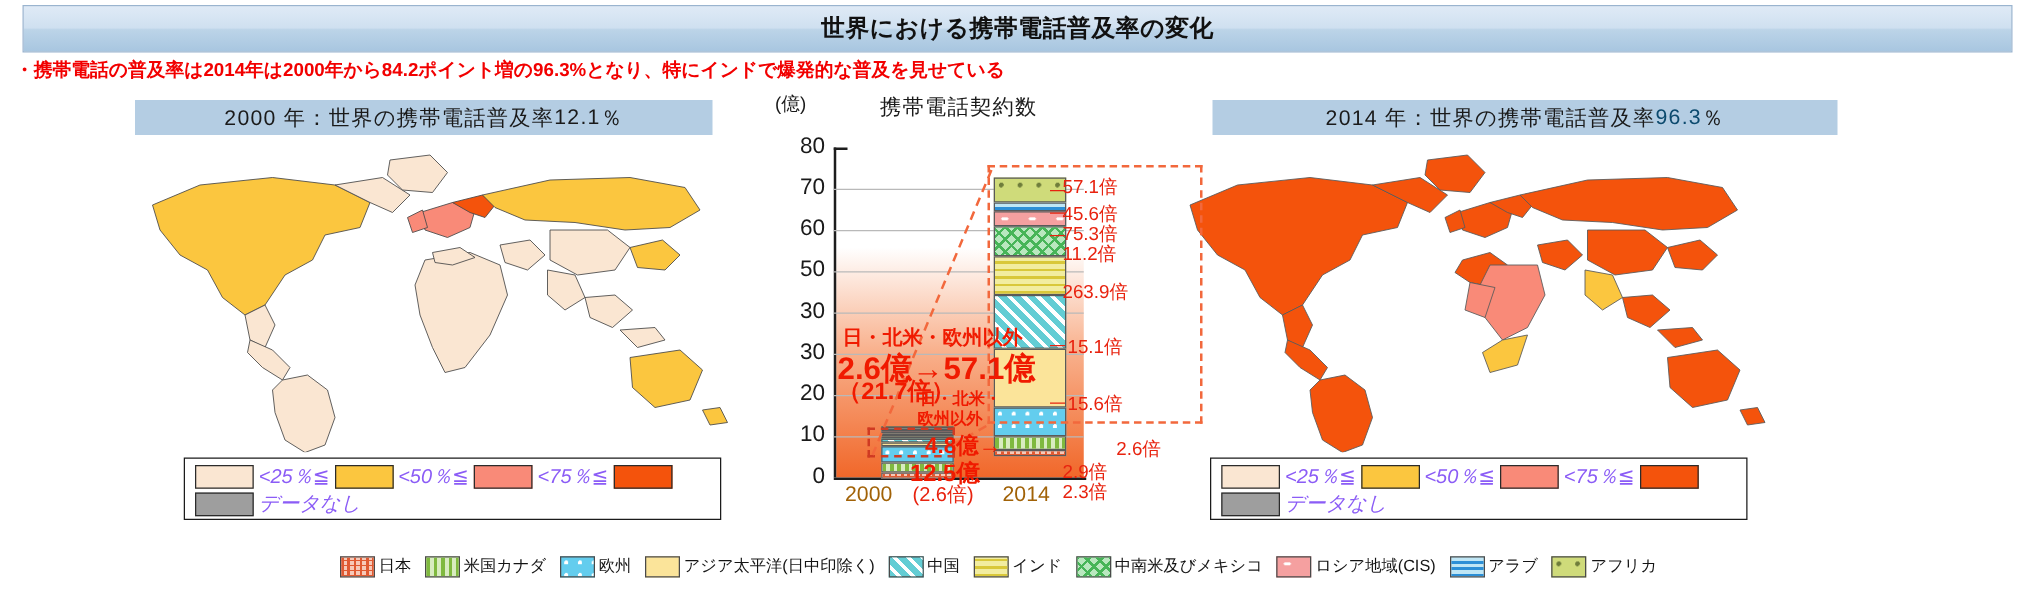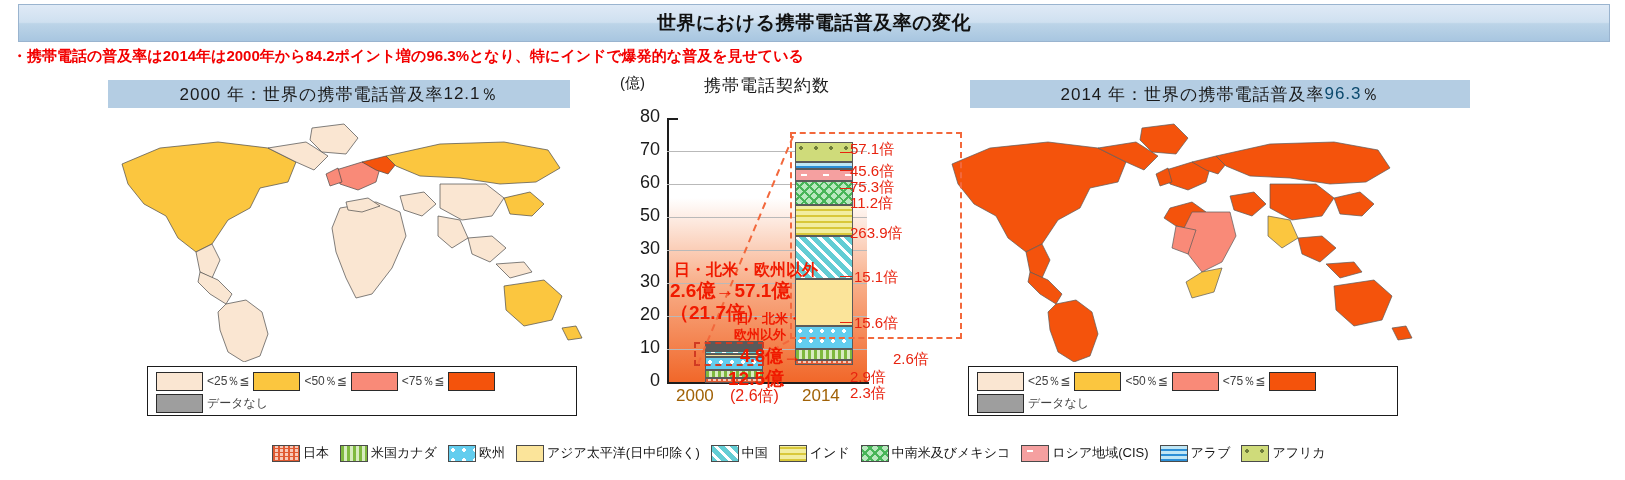--- a/index.html
+++ b/index.html
@@ -38,21 +38,21 @@
 
   
   .map-legend{
     border:1px solid #1b1b1b;background:#fff;
     padding:3px 8px 4px 8px;box-sizing:border-box;
   }
   #map-legend-left{left:147px;top:366px;width:430px;height:50px;}
   #map-legend-right{left:968px;top:366px;width:430px;height:50px;}
   .legrow{display:flex;align-items:center;height:22px;}
   .sw{width:45px;height:17px;border:1px solid #2b2b2b;display:inline-block;}
-  .legrow .lbl{font-size:12px;color:#404040;margin:0 4px;letter-spacing:0px;}
+  .legrow .lbl{font-size:16px;color:#8b5cf6;margin:0 4px;letter-spacing:0px;font-style:italic;}
 
   
   #chart{left:612px;top:74px;width:352px;height:340px;}
   #chart-unit{left:8px;top:0px;font-size:15px;color:#1a1a1a;}
   #chart-title{left:92px;top:0px;font-size:17px;color:#1a1a1a;letter-spacing:1px;}
 
   
   #plot{left:55px;top:44px;width:200px;height:264px;}          
   .gridline{left:0;width:200px;height:1px;background:#b9b9b9;}
   #yaxis{left:0;top:0;width:2px;height:264px;background:#1d1d1d;}
@@ -308,21 +308,21 @@
   <div class="abs dashbox" style="left:178px;top:58px;width:172px;height:207px;border-color:#f2683c;"></div>
 
   <div class="abs dashbox" style="left:82px;top:268px;width:70px;height:24px;border-color:#d03a22;"></div>
 
   <svg class="abs" style="left:0;top:0;width:352px;height:340px;pointer-events:none;">
     <line x1="86" y1="290" x2="182" y2="60" stroke="#f2683c" stroke-width="2" stroke-dasharray="7,5"></line>
     <line x1="150" y1="282" x2="182" y2="264" stroke="#f2683c" stroke-width="2" stroke-dasharray="7,5"></line>
   </svg>
 
   <div class="abs callout" style="left:62px;top:186px;font-size:16px;">日・北米・欧州以外</div>
-  <div class="abs callout" style="left:58px;top:204px;font-size:19px;">2.6億→57.1億</div>
+  <div class="abs callout" style="left:58px;top:204px;font-size:25px;">2.6億→57.1億</div>
   <div class="abs callout" style="left:58px;top:226px;font-size:19px;">（21.7倍）</div>
 
   <div class="abs callout" style="left:124px;top:236px;font-size:13px;">日・北米・</div>
   <div class="abs callout" style="left:122px;top:252px;font-size:13px;">欧州以外</div>
   <div class="abs callout" style="left:128px;top:270px;font-size:18px;">4.8億→</div>
   <div class="abs callout" style="left:116px;top:292px;font-size:19px;">12.5億</div>
 
   <div class="abs mult" style="left:238px;top:66px;">57.1倍</div>
   <div class="abs mult" style="left:238px;top:88px;">45.6倍</div>
   <div class="abs mult" style="left:238px;top:104px;">75.3倍</div>

